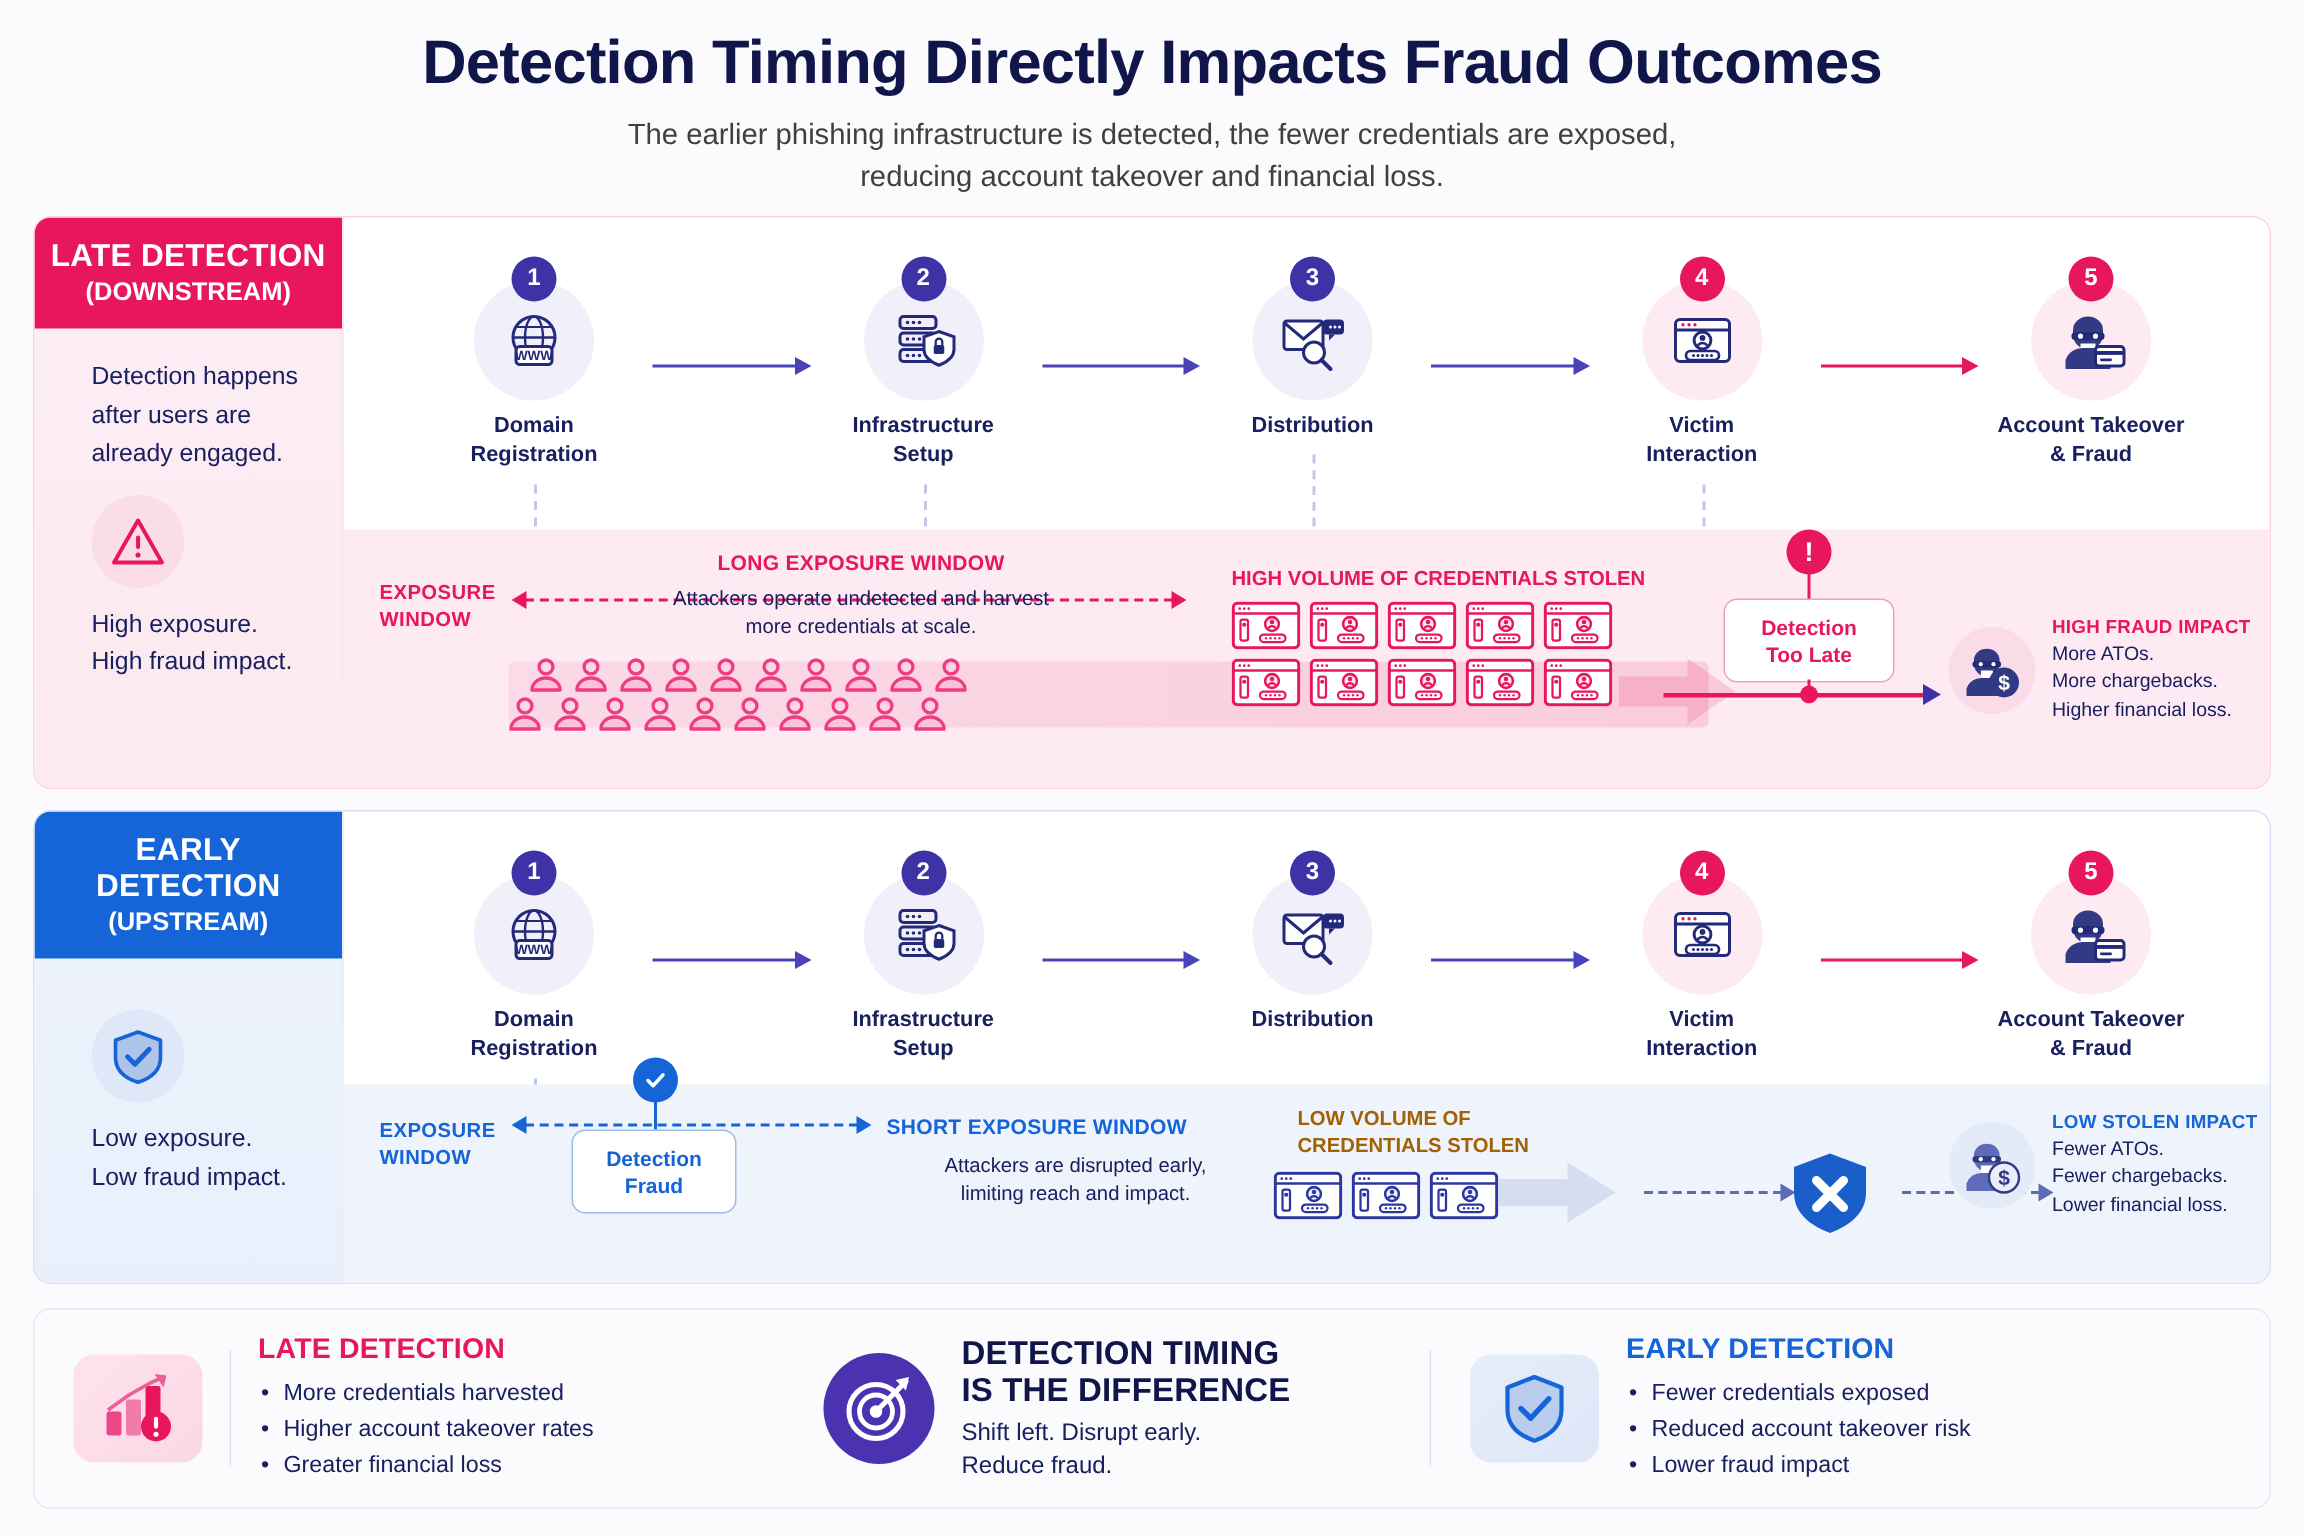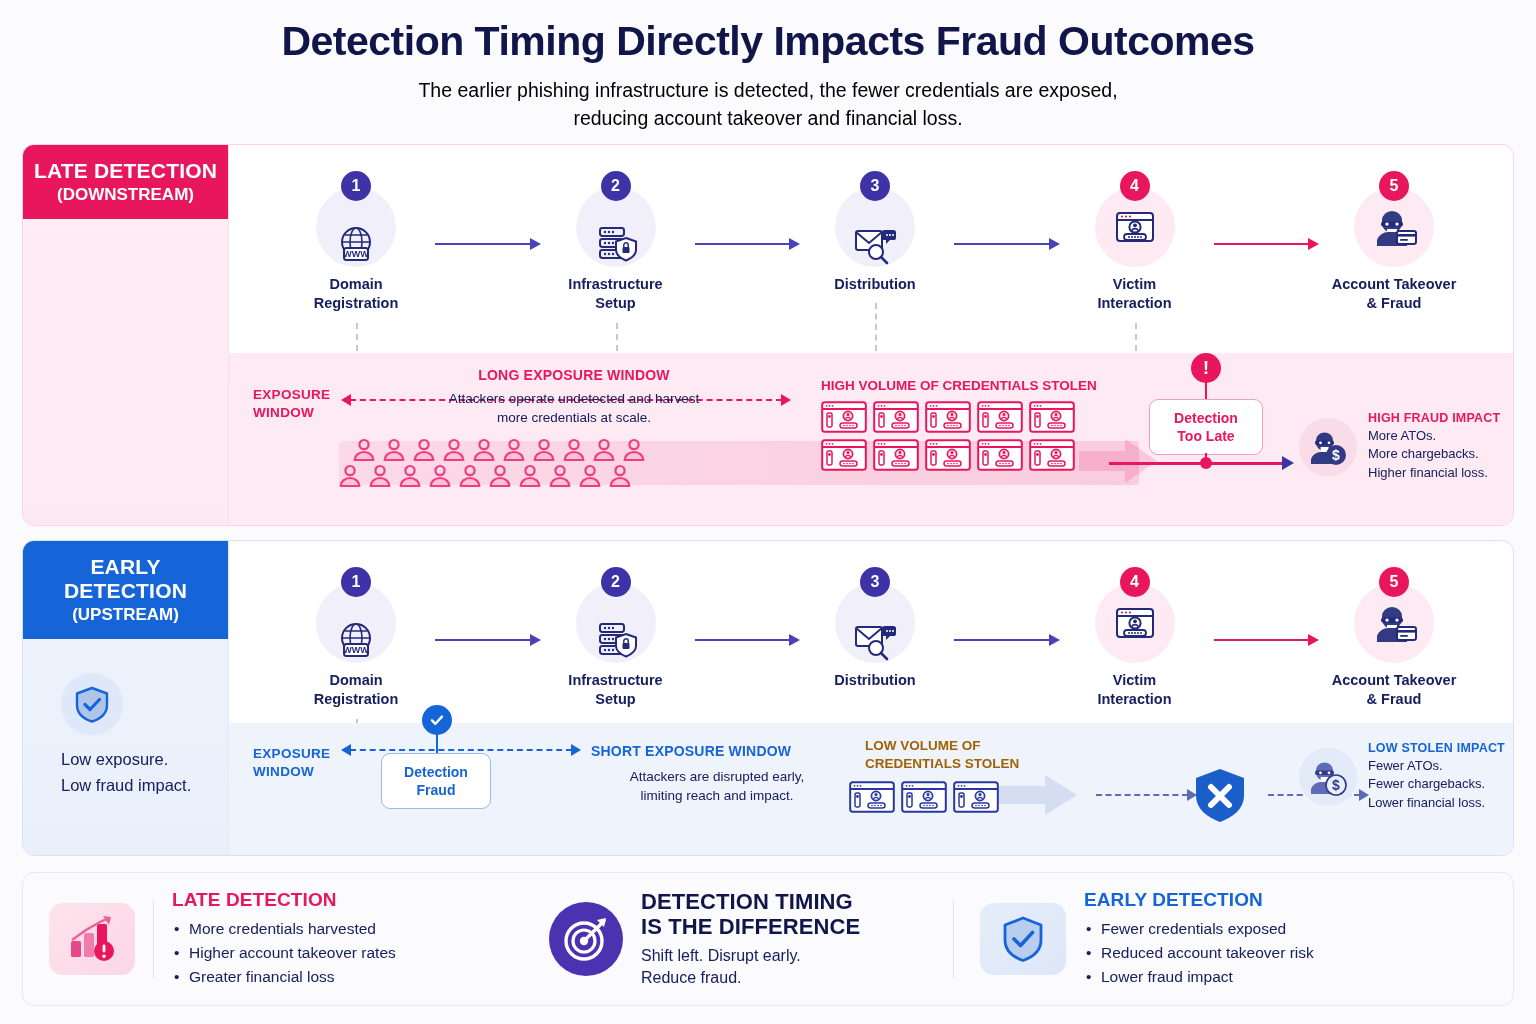--- a/index.html
+++ b/index.html
@@ -13,21 +13,21 @@
   }
 
   
   .header { text-align: center; padding-top: 18px; }
   .header h1 {
     font-size: 41px; font-weight: bold; letter-spacing: -0.5px;
     color: #10164a;
   }
   .header .sub {
     margin-top: 12px; font-size: 19.5px; line-height: 1.42;
-    color: #000000; font-weight: 400;
+    color: #404040; font-weight: 400;
   }
 
   
   .panel {
     position: absolute; left: 22px; width: 1492px;
     border-radius: 12px; overflow: hidden;
     background: #ffffff;
   }
   .panel-late { top: 144px; height: 382px; border: 1px solid #fbd3e2; }
   .panel-early { top: 540px; height: 316px; border: 1px solid #d6e2f5; }
@@ -78,21 +78,21 @@
     display: flex; align-items: center; justify-content: center;
     margin: 0 auto; position: relative; z-index: 3;
   }
   .badge-blue { background: #3d32a6; }
   .badge-pink { background: #e8175d; }
   .step-circle {
     width: 80px; height: 80px; border-radius: 50%;
     margin: -14px auto 0; display: flex; align-items: center; justify-content: center;
     position: relative; z-index: 2;
   }
-  .sc-blue { background: #f0effa; align-items: flex-end; }
+  .sc-blue { background: #f0effa; }
   .sc-pink { background: #fdeaf2; }
   .step-label {
     margin-top: 8px; font-size: 14.5px; font-weight: bold;
     line-height: 1.3; color: #182060;
   }
   .arrow { flex: 1; height: 2px; margin-top: 72px; position: relative; min-width: 40px; }
   .arrow .bar { position: absolute; left: 4px; right: 10px; top: 0; height: 2px; }
   .arrow .head {
     position: absolute; right: 0; top: -5px;
     width: 0; height: 0; border-top: 6px solid transparent;
@@ -198,20 +198,36 @@
   </div>
 </div>
 
 <div class="panel panel-late">
   <div class="panel-inner">
 
     <div class="side side-late">
       <div class="side-head sh-late">
         <div class="l1">LATE DETECTION</div>
         <div class="l2">(DOWNSTREAM)</div>
+      </div>
+      <div class="side-body">
+        <div class="desc">Detection happens after users are already engaged.</div>
+        <div class="side-icon-wrap">
+          <div class="side-icon si-late">
+            <svg width="36" height="34" viewBox="0 0 36 34">
+              <path d="M18 3 L34 31 L2 31 Z" fill="none" stroke="#e8175d" stroke-width="2.6" stroke-linejoin="round"></path>
+              <rect x="16.7" y="13" width="2.7" height="9" rx="1.3" fill="#e8175d"></rect>
+              <circle cx="18" cy="26" r="1.7" fill="#e8175d"></circle>
+            </svg>
+          </div>
+        </div>
+        <div class="note">
+          <div>High exposure.</div>
+          <div>High fraud impact.</div>
+        </div>
       </div>
     </div>
 
     <div class="main">
 
       <div class="flow">
 
         <div class="step">
           <div class="badge badge-blue">1</div>
           <div class="step-circle sc-blue">

